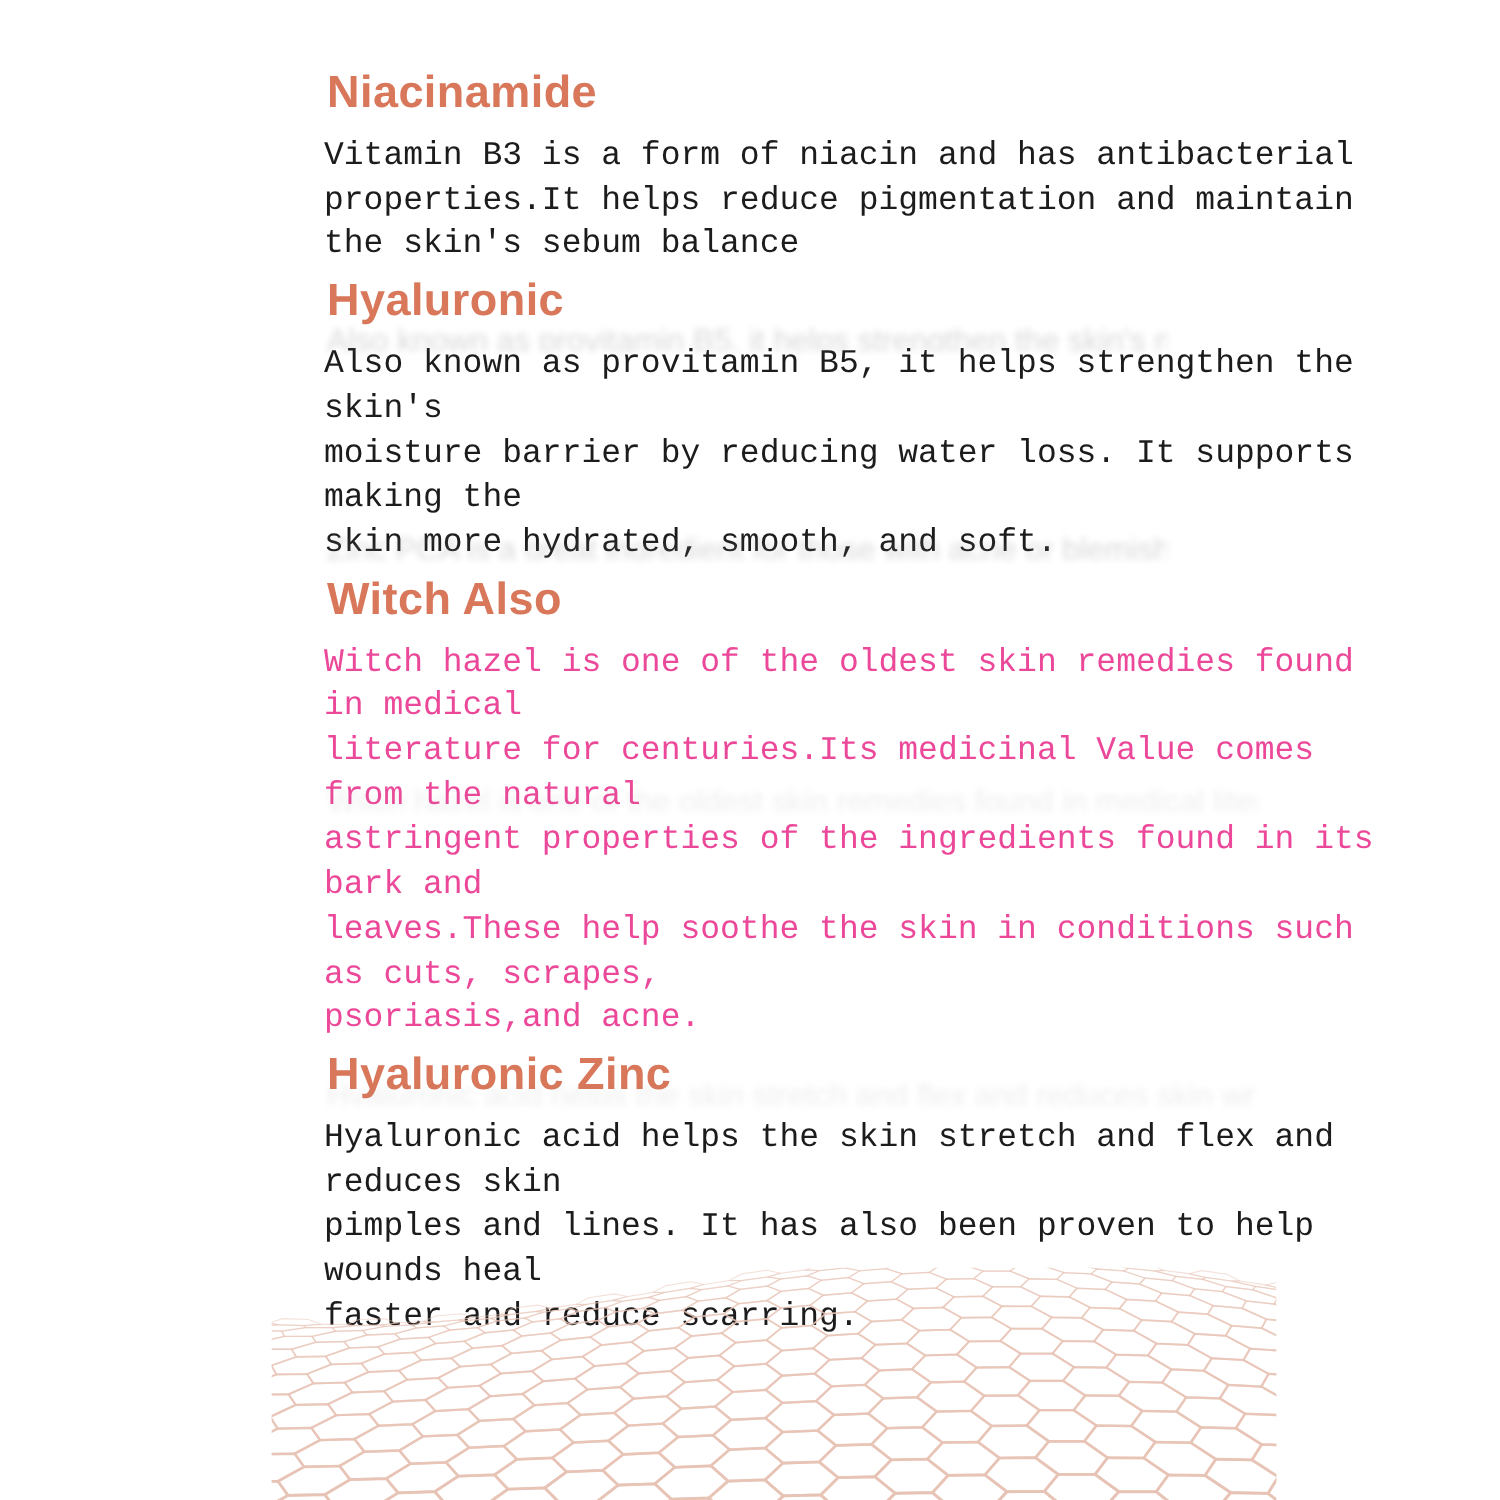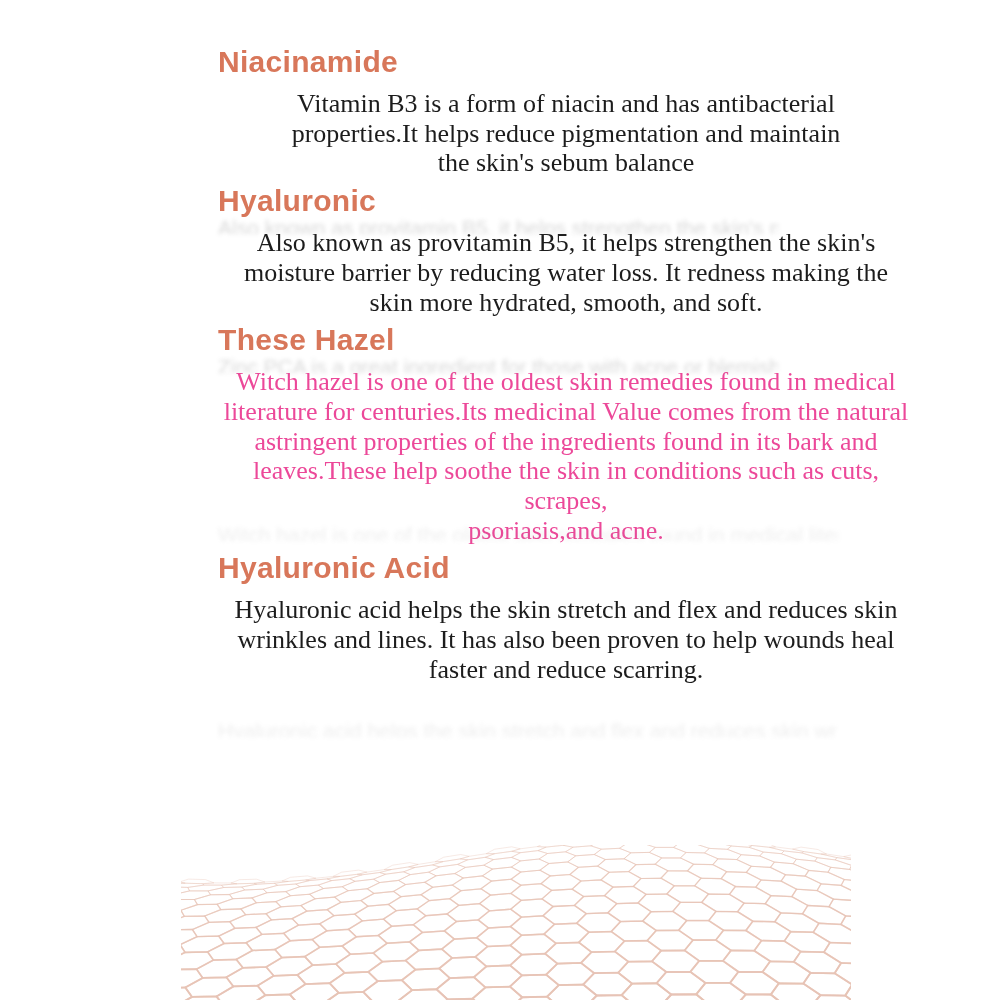--- a/index.html
+++ b/index.html
@@ -23,28 +23,27 @@
   .ingredient-heading {
     font-family: "Liberation Sans", sans-serif;
     font-weight: 700;
     font-size: 30px;
     line-height: 32px;
     letter-spacing: 0.3px;
     color: #D8775A;
     margin: 0 0 11px 2px;
   }
   .ingredient-description {
-    font-family: Liberation Serif, serif;
-    font-size: 26px;
+    font-family: Liberation Mono, monospace;
+    font-size: 22px;
     line-height: 29.7px;
     color: #1C1C1C;
     white-space: pre-line;
     margin: 0 0 7px 0;
     width: 700px;
-    text-align: center;
   }
   .ghost-line {
     position: absolute;
     left: 218px;
     width: 560px;
     height: 16px;
     overflow: hidden;
     font-size: 21px;
     line-height: 19px;
     white-space: nowrap;
@@ -76,38 +75,38 @@
     <section>
       <h2 class="ingredient-heading" style="color: rgb(216, 119, 90);">Niacinamide</h2>
       <p class="ingredient-description" style="color: rgb(28, 28, 28);">Vitamin B3 is a form of niacin and has antibacterial
 properties.It helps reduce pigmentation and maintain
 the skin's sebum balance</p>
     </section>
 
     <section>
       <h2 class="ingredient-heading" style="color: rgb(216, 119, 90);">Hyaluronic</h2>
       <p class="ingredient-description" style="color: rgb(28, 28, 28);">Also known as provitamin B5, it helps strengthen the skin's
-moisture barrier by reducing water loss. It redness making the
+moisture barrier by reducing water loss. It supports making the
 skin more hydrated, smooth, and soft.</p>
     </section>
 
 
     <section>
-      <h2 class="ingredient-heading" style="color: rgb(216, 119, 90);">These Hazel</h2>
+      <h2 class="ingredient-heading" style="color: rgb(216, 119, 90);">Witch Also</h2>
       <p class="ingredient-description" style="color: #ec4899;">Witch hazel is one of the oldest skin remedies found in medical
 literature for centuries.Its medicinal Value comes from the natural
 astringent properties of the ingredients found in its bark and
 leaves.These help soothe the skin in conditions such as cuts, scrapes,
 psoriasis,and acne.</p>
     </section>
 
     <section>
-      <h2 class="ingredient-heading" style="color: rgb(216, 119, 90);">Hyaluronic Acid</h2>
+      <h2 class="ingredient-heading" style="color: rgb(216, 119, 90);">Hyaluronic Zinc</h2>
       <p class="ingredient-description" style="color: rgb(28, 28, 28);">Hyaluronic acid helps the skin stretch and flex and reduces skin
-wrinkles and lines. It has also been proven to help wounds heal
+pimples and lines. It has also been proven to help wounds heal
 faster and reduce scarring.</p>
     </section>
 
   </div>
 
   <div id="ghost-panthenol" class="ghost-line">Also known as provitamin B5, it helps strengthen the skin's
 moisture barrier by reducing water loss. It supports making the
 skin more hydrated, smooth, and soft.</div>
   <div id="ghost-zinc" class="ghost-line">Zinc PCA is a great ingredient for those with acne or blemish-prone
 skin. This is because Zinc PCA has anti-inflammatory

